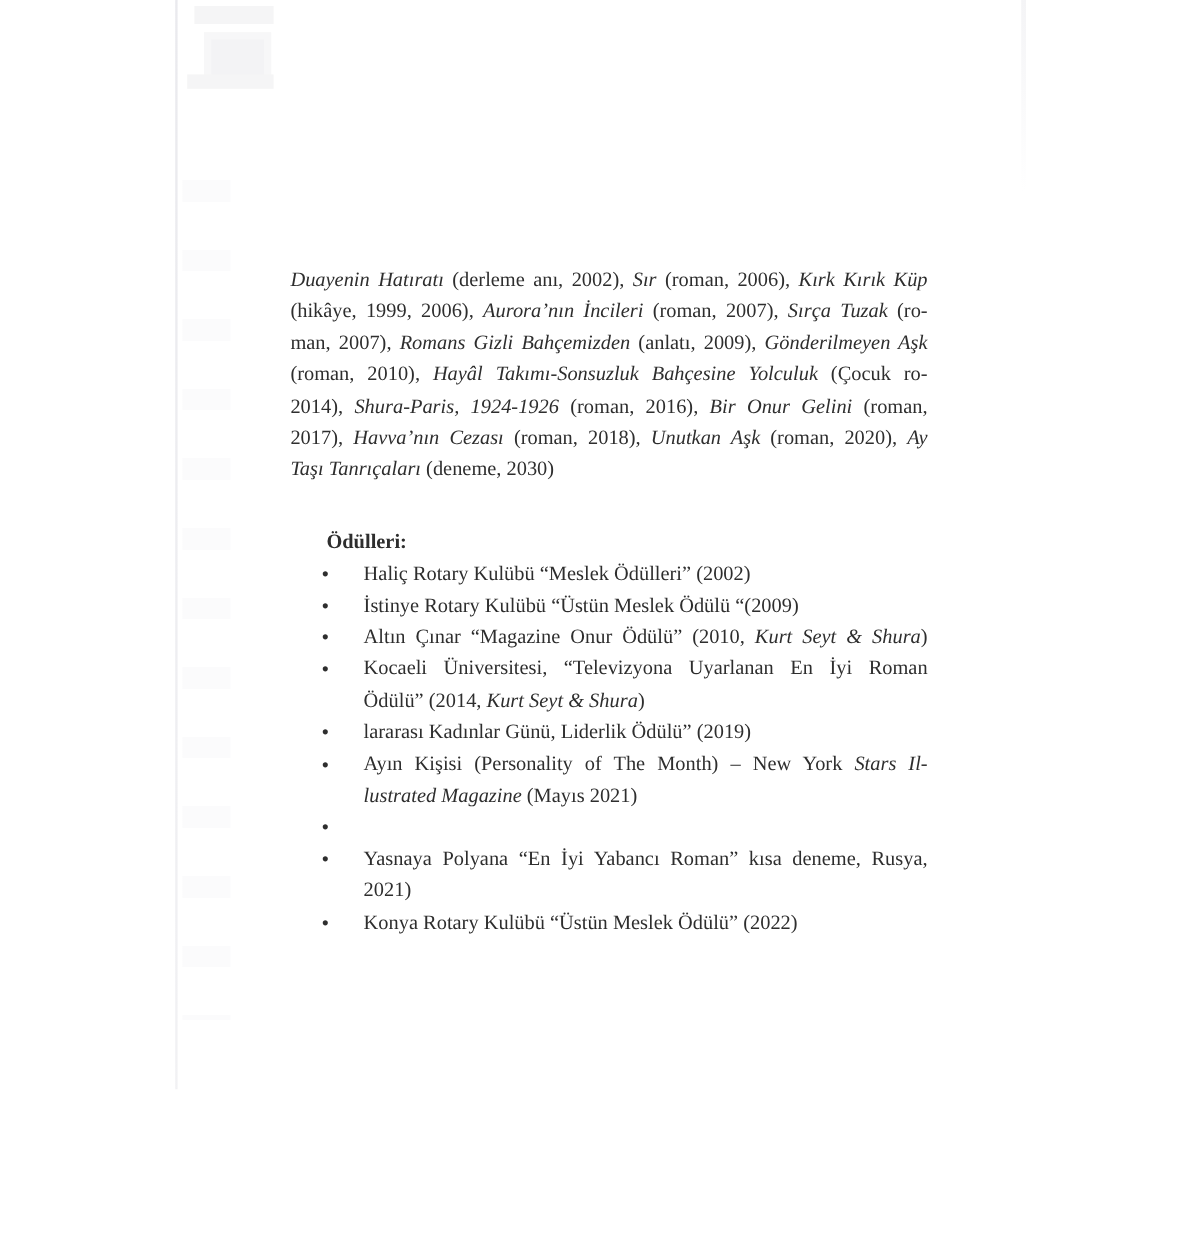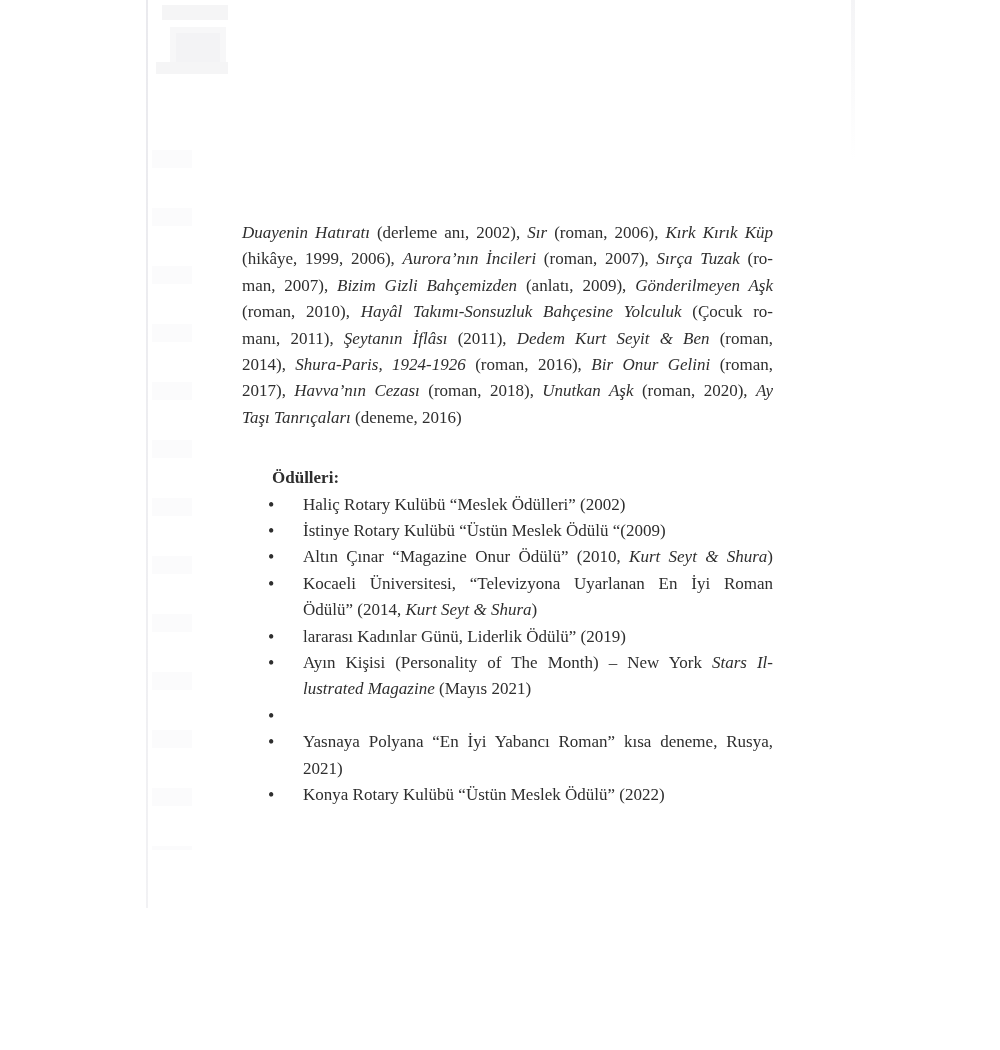--- a/index.html
+++ b/index.html
@@ -54,26 +54,25 @@
   <div class="ghost ghost-a"></div>
   <div class="ghost ghost-b"></div>
   <div class="ghost ghost-c"></div>
   <div class="ghost ghost-d"></div>
   <div class="edge-right"></div>
 
   <div class="content">
     <div class="works">
         <div class="line j"><span class="it">Duayenin Hatıratı</span><span> (derleme anı, 2002), </span><span class="it">Sır</span><span> (roman, 2006), </span><span class="it">Kırk Kırık Küp</span></div>
         <div class="line j"><span>(hikâye, 1999, 2006), </span><span class="it">Aurora’nın İncileri</span><span> (roman, 2007), </span><span class="it">Sırça Tuzak</span><span> (ro-</span></div>
-        <div class="line j"><span>man, 2007), </span><span class="it">Bizim Gizli Bahçemizden</span><span> (anlatı, 2009), </span><span class="it">Gönderilmeyen Aşk</span></div>
+        <div class="line j"><span>man, 2007), </span><span class="it">Romans Gizli Bahçemizden</span><span> (anlatı, 2009), </span><span class="it">Gönderilmeyen Aşk</span></div>
         <div class="line j"><span>(roman, 2010), </span><span class="it">Hayâl Takımı-Sonsuzluk Bahçesine Yolculuk</span><span> (Çocuk ro-</span></div>
-        <div class="line j"><span>manı, 2011), </span><span class="it">Şeytanın İflâsı</span><span> (2011), </span><span class="it">Dedem Kurt Seyit &amp; Ben</span><span> (roman,</span></div>
         <div class="line j"><span>2014), </span><span class="it">Shura-Paris, 1924-1926</span><span> (roman, 2016), </span><span class="it">Bir Onur Gelini</span><span> (roman,</span></div>
         <div class="line j"><span>2017), </span><span class="it">Havva’nın Cezası</span><span> (roman, 2018), </span><span class="it">Unutkan Aşk</span><span> (roman, 2020), </span><span class="it">Ay</span></div>
-        <div class="line"><span class="it">Taşı Tanrıçaları</span><span> (deneme, 2016)</span></div>
+        <div class="line"><span class="it">Taşı Tanrıçaları</span><span> (deneme, 2030)</span></div>
       </div>
     <div class="awards-heading">Ödülleri:</div>
     <ul class="awards">
         <li>
           <span class="bullet">•</span>
           <div class="itext">
             <div class="line"><span>Haliç Rotary Kulübü “Meslek Ödülleri” (2002)</span></div>
           </div>
         </li>
         <li>

